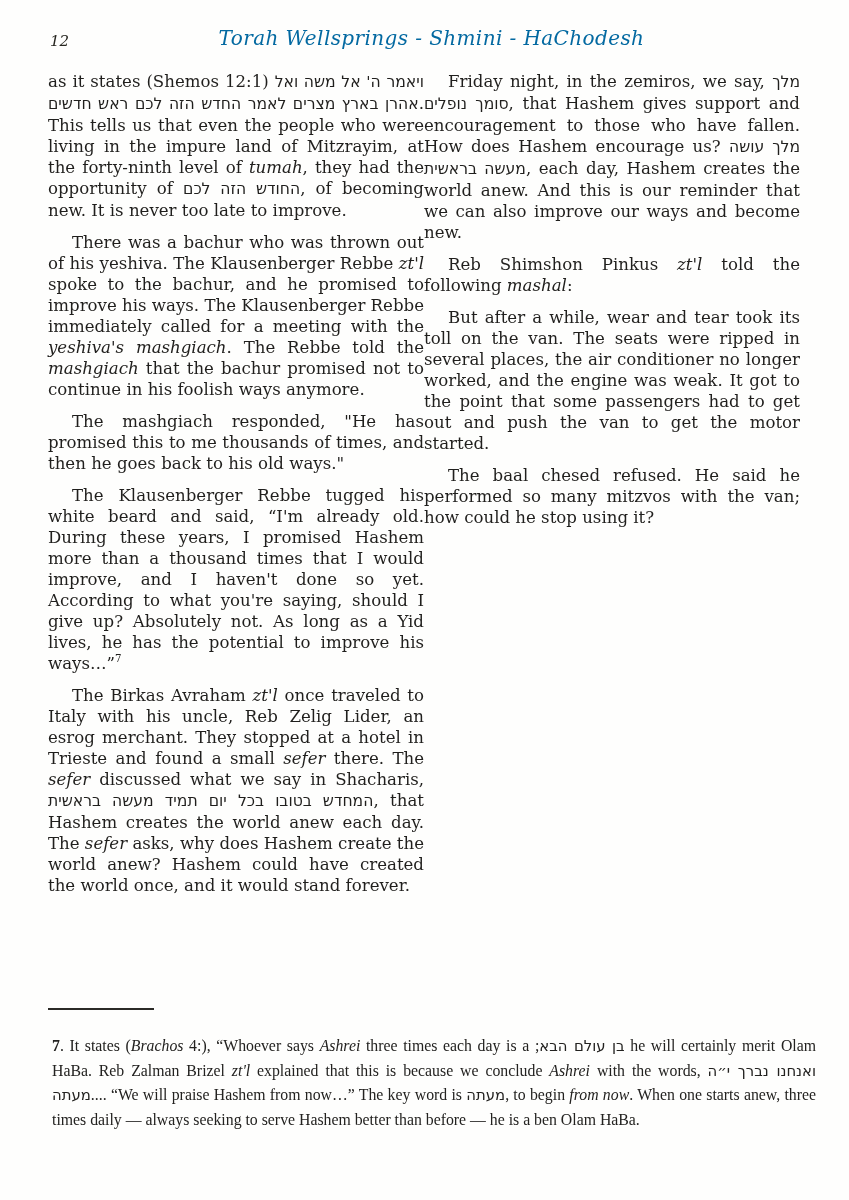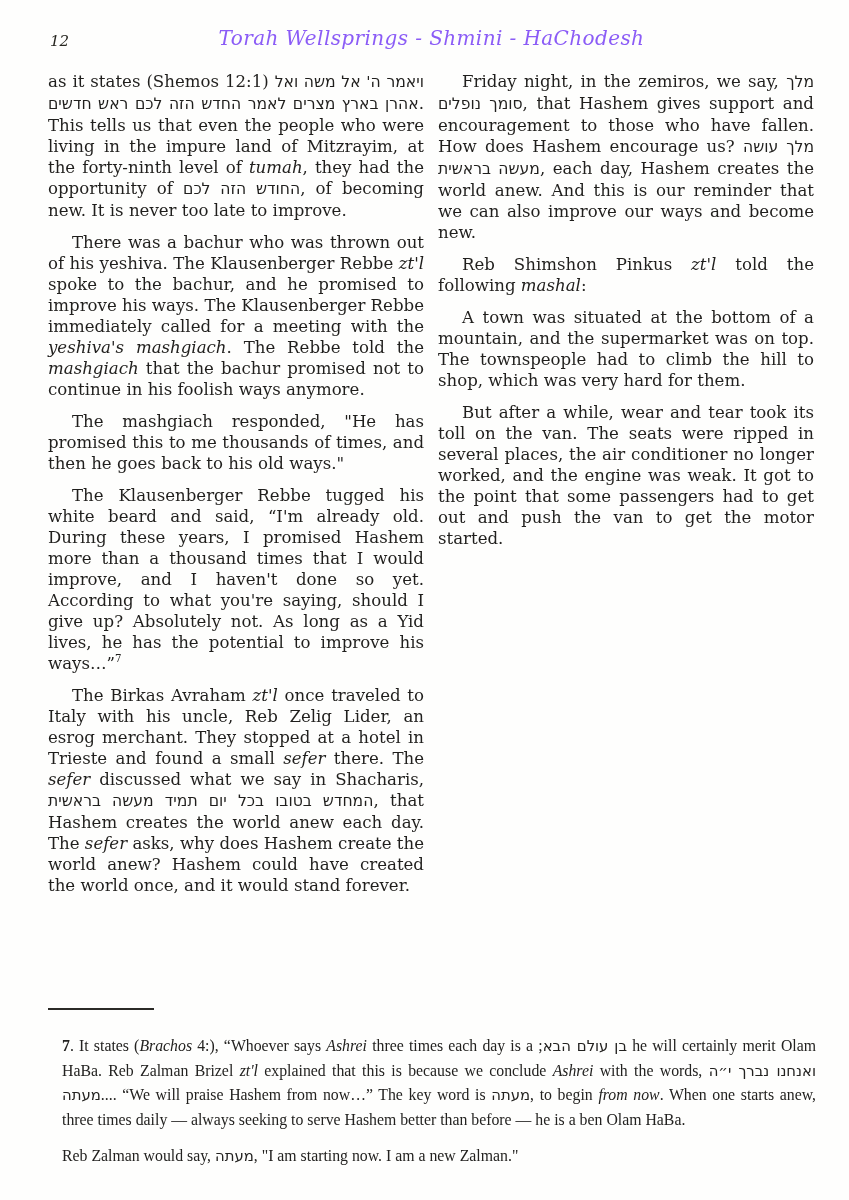--- a/index.html
+++ b/index.html
@@ -13,25 +13,25 @@
     overflow:hidden;
   }
   .header { position:absolute; top:26px; left:48px; right:34px; height:32px; }
   .page-number {
     position:absolute; left:2px; top:6px;
     font-style:italic; font-size:15px; color:#26251f;
   }
   .page-title {
     text-align:center;
     font-style:italic; font-size:20px; letter-spacing:0.4px;
-    color:#8b5cf6;
+    color:#0369a1;
   }
   .columns {
     position:absolute; top:71px; left:48px; width:766px;
-    display:flex; gap:14px;
+    display:flex; 
   }
   .col { width:376px; }
   p.para {
     margin:0 0 11px 0;
     text-align:justify;
     font-size:16.6px; line-height:21px;
   }
   p.para.indent { text-indent:24px; }
   .seg-normal { }
   .seg-italic { font-style:italic; }
@@ -41,21 +41,21 @@
   .footnote-rule {
     position:absolute; left:48px; top:1008px; width:106px; height:0;
     border-top:2px solid #2b2a27;
   }
   .footnote {
     position:absolute; left:48px; top:1034px; width:768px;
     font-family:"Liberation Serif", serif;
     font-size:15.8px; line-height:23.5px;
     color:#232220;
   }
-  .footnote p.para { font-size:inherit; line-height:inherit; margin:0 0 13px 14px; }
+  .footnote p.para { font-size:inherit; line-height:inherit; margin:0 0 13px 4px; }
 </style>
 </head>
 <body>
 
 <div class="page">
 
   <div class="header">
     <span class="page-number">12</span>
     <div class="page-title">Torah Wellsprings - Shmini - HaChodesh</div>
   </div>
@@ -64,24 +64,23 @@
     <div class="col">
         <p class="para"><span class="seg-normal">as it states (Shemos 12:1) </span><span class="seg-hebrew" dir="rtl">ויאמר ה' אל משה ואל אהרן בארץ מצרים לאמר החדש הזה לכם ראש חדשים</span><span class="seg-normal">. This tells us that even the people who were living in the impure land of Mitzrayim, at the forty-ninth level of </span><span class="seg-italic">tumah</span><span class="seg-normal">, they had the opportunity of </span><span class="seg-hebrew" dir="rtl">החודש הזה לכם</span><span class="seg-normal">, of becoming new. It is never too late to improve.</span></p>
         <p class="para indent"><span class="seg-normal">There was a bachur who was thrown out of his yeshiva. The Klausenberger Rebbe </span><span class="seg-italic">zt'l</span><span class="seg-normal"> spoke to the bachur, and he promised to improve his ways. The Klausenberger Rebbe immediately called for a meeting with the </span><span class="seg-italic">yeshiva's mashgiach</span><span class="seg-normal">. The Rebbe told the </span><span class="seg-italic">mashgiach</span><span class="seg-normal"> that the bachur promised not to continue in his foolish ways anymore.</span></p>
         <p class="para indent"><span class="seg-normal">The mashgiach responded, "He has promised this to me thousands of times, and then he goes back to his old ways."</span></p>
         <p class="para indent"><span class="seg-normal">The Klausenberger Rebbe tugged his white beard and said, “I'm already old. During these years, I promised Hashem more than a thousand times that I would improve, and I haven't done so yet. According to what you're saying, should I give up? Absolutely not. As long as a Yid lives, he has the potential to improve his ways…”</span><sup class="seg-sup">7</sup></p>
         <p class="para indent"><span class="seg-normal">The Birkas Avraham </span><span class="seg-italic">zt'l</span><span class="seg-normal"> once traveled to Italy with his uncle, Reb Zelig Lider, an esrog merchant. They stopped at a hotel in Trieste and found a small </span><span class="seg-italic">sefer</span><span class="seg-normal"> there. The </span><span class="seg-italic">sefer</span><span class="seg-normal"> discussed what we say in Shacharis, </span><span class="seg-hebrew" dir="rtl">המחדש בטובו בכל יום תמיד מעשה בראשית</span><span class="seg-normal">, that Hashem creates the world anew each day. The </span><span class="seg-italic">sefer</span><span class="seg-normal"> asks, why does Hashem create the world anew? Hashem could have created the world once, and it would stand forever.</span></p>
       </div>
     <div class="col">
         <p class="para indent"><span class="seg-normal">Friday night, in the zemiros, we say, </span><span class="seg-hebrew" dir="rtl">מלך סומך נופלים</span><span class="seg-normal">, that Hashem gives support and encouragement to those who have fallen. How does Hashem encourage us? </span><span class="seg-hebrew" dir="rtl">מלך עושה מעשה בראשית</span><span class="seg-normal">, each day, Hashem creates the world anew. And this is our reminder that we can also improve our ways and become new.</span></p>
         <p class="para indent"><span class="seg-normal">Reb Shimshon Pinkus </span><span class="seg-italic">zt'l</span><span class="seg-normal"> told the following </span><span class="seg-italic">mashal</span><span class="seg-normal">:</span></p>
-        <p class="para indent"><span class="seg-normal">A town was situated at the bottom of a mountain, and the supermarket was on top. The townspeople had to climb the hill to shop, which was very hard for them.</span></p>
         <p class="para indent"><span class="seg-normal">But after a while, wear and tear took its toll on the van. The seats were ripped in several places, the air conditioner no longer worked, and the engine was weak. It got to the point that some passengers had to get out and push the van to get the motor started.</span></p>
+        <p class="para indent"><span class="seg-normal">The baal chesed refused. He said he performed so many mitzvos with the van; how could he stop using it?</span></p>
       </div>
   </div>
 
   <div class="footnote-rule"></div>
   <div class="footnote">
       <p class="para"><span class="seg-bold">7</span><span class="seg-normal">. It states (</span><span class="seg-italic">Brachos</span><span class="seg-normal"> 4:), “Whoever says </span><span class="seg-italic">Ashrei</span><span class="seg-normal"> three times each day is a ;</span><span class="seg-hebrew" dir="rtl">בן עולם הבא</span><span class="seg-normal"> he will certainly merit Olam HaBa. Reb Zalman Brizel </span><span class="seg-italic">zt'l</span><span class="seg-normal"> explained that this is because we conclude </span><span class="seg-italic">Ashrei</span><span class="seg-normal"> with the words, </span><span class="seg-hebrew" dir="rtl">ואנחנו נברך י״ה מעתה</span><span class="seg-normal">.... “We will praise Hashem from now…” The key word is </span><span class="seg-hebrew" dir="rtl">מעתה</span><span class="seg-normal">, to begin </span><span class="seg-italic">from now</span><span class="seg-normal">. When one starts anew, three times daily — always seeking to serve Hashem better than before — he is a ben Olam HaBa.</span></p>
-      <p class="para"><span class="seg-normal">Reb Zalman would say, </span><span class="seg-hebrew" dir="rtl">מעתה</span><span class="seg-normal">, "I am starting now. I am a new Zalman."</span></p>
     </div>
 
 </div>
 
 </body></html>

